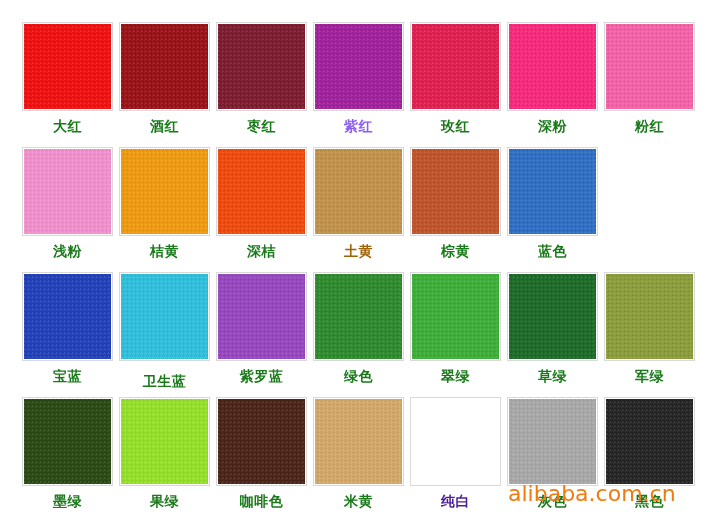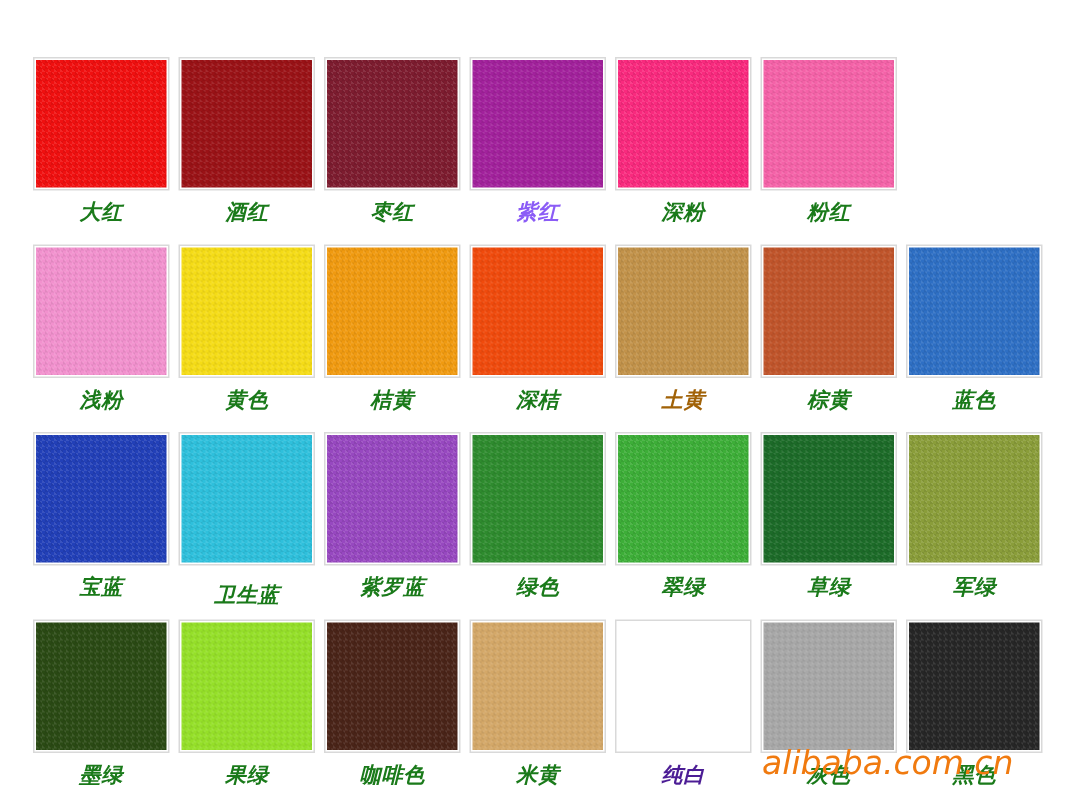--- a/index.html
+++ b/index.html
@@ -11,24 +11,23 @@
     width: 722px;
     height: 527px;
     position: relative;
     overflow: hidden;
     font-family: "DejaVu Sans", "Liberation Sans", sans-serif;
   }
 
   #chart {
     position: absolute;
     left: 0;
-    top: 16px;
+    top: 0;
     width: 722px;
     height: 395px;
-    font-style: italic;
   }
 
   .grid {
     position: absolute;
     left: 19px;
     top: 22px;
     width: 684px;
     display: flex;
     flex-direction: column;
   }
@@ -122,20 +121,26 @@
         <div class="label" style="color: rgb(26, 122, 26);">枣红</div>
       </div>
       <div class="cell">
         <div class="swatch-frame" style="border-color: rgb(217, 217, 217);">
           <div class="swatch" style="background-color: rgb(162, 33, 156);"></div>
         </div>
         <div class="label" style="color: #8b5cf6;">紫红</div>
       </div>
       <div class="cell">
         <div class="swatch-frame" style="border-color: rgb(217, 217, 217);">
+          <div class="swatch" style="background-color: rgb(224, 31, 80);"></div>
+        </div>
+        <div class="label" style="color: rgb(26, 122, 26);">玫红</div>
+      </div>
+      <div class="cell">
+        <div class="swatch-frame" style="border-color: rgb(217, 217, 217);">
           <div class="swatch" style="background-color: rgb(249, 42, 126);"></div>
         </div>
         <div class="label" style="color: rgb(26, 122, 26);">深粉</div>
       </div>
       <div class="cell">
         <div class="swatch-frame" style="border-color: rgb(217, 217, 217);">
           <div class="swatch" style="background-color: rgb(245, 98, 168);"></div>
         </div>
         <div class="label" style="color: rgb(26, 122, 26);">粉红</div>
       </div>
@@ -143,26 +148,20 @@
 
     <div class="row">
       <div class="cell">
         <div class="swatch-frame" style="border-color: rgb(217, 217, 217);">
           <div class="swatch" style="background-color: rgb(242, 145, 206);"></div>
         </div>
         <div class="label" style="color: rgb(26, 122, 26);">浅粉</div>
       </div>
       <div class="cell">
         <div class="swatch-frame" style="border-color: rgb(217, 217, 217);">
-          <div class="swatch" style="background-color: rgb(245, 220, 22);"></div>
-        </div>
-        <div class="label" style="color: rgb(26, 122, 26);">黄色</div>
-      </div>
-      <div class="cell">
-        <div class="swatch-frame" style="border-color: rgb(217, 217, 217);">
           <div class="swatch" style="background-color: rgb(240, 154, 16);"></div>
         </div>
         <div class="label" style="color: rgb(26, 122, 26);">桔黄</div>
       </div>
       <div class="cell">
         <div class="swatch-frame" style="border-color: rgb(217, 217, 217);">
           <div class="swatch" style="background-color: rgb(240, 74, 12);"></div>
         </div>
         <div class="label" style="color: rgb(26, 122, 26);">深桔</div>
       </div>

